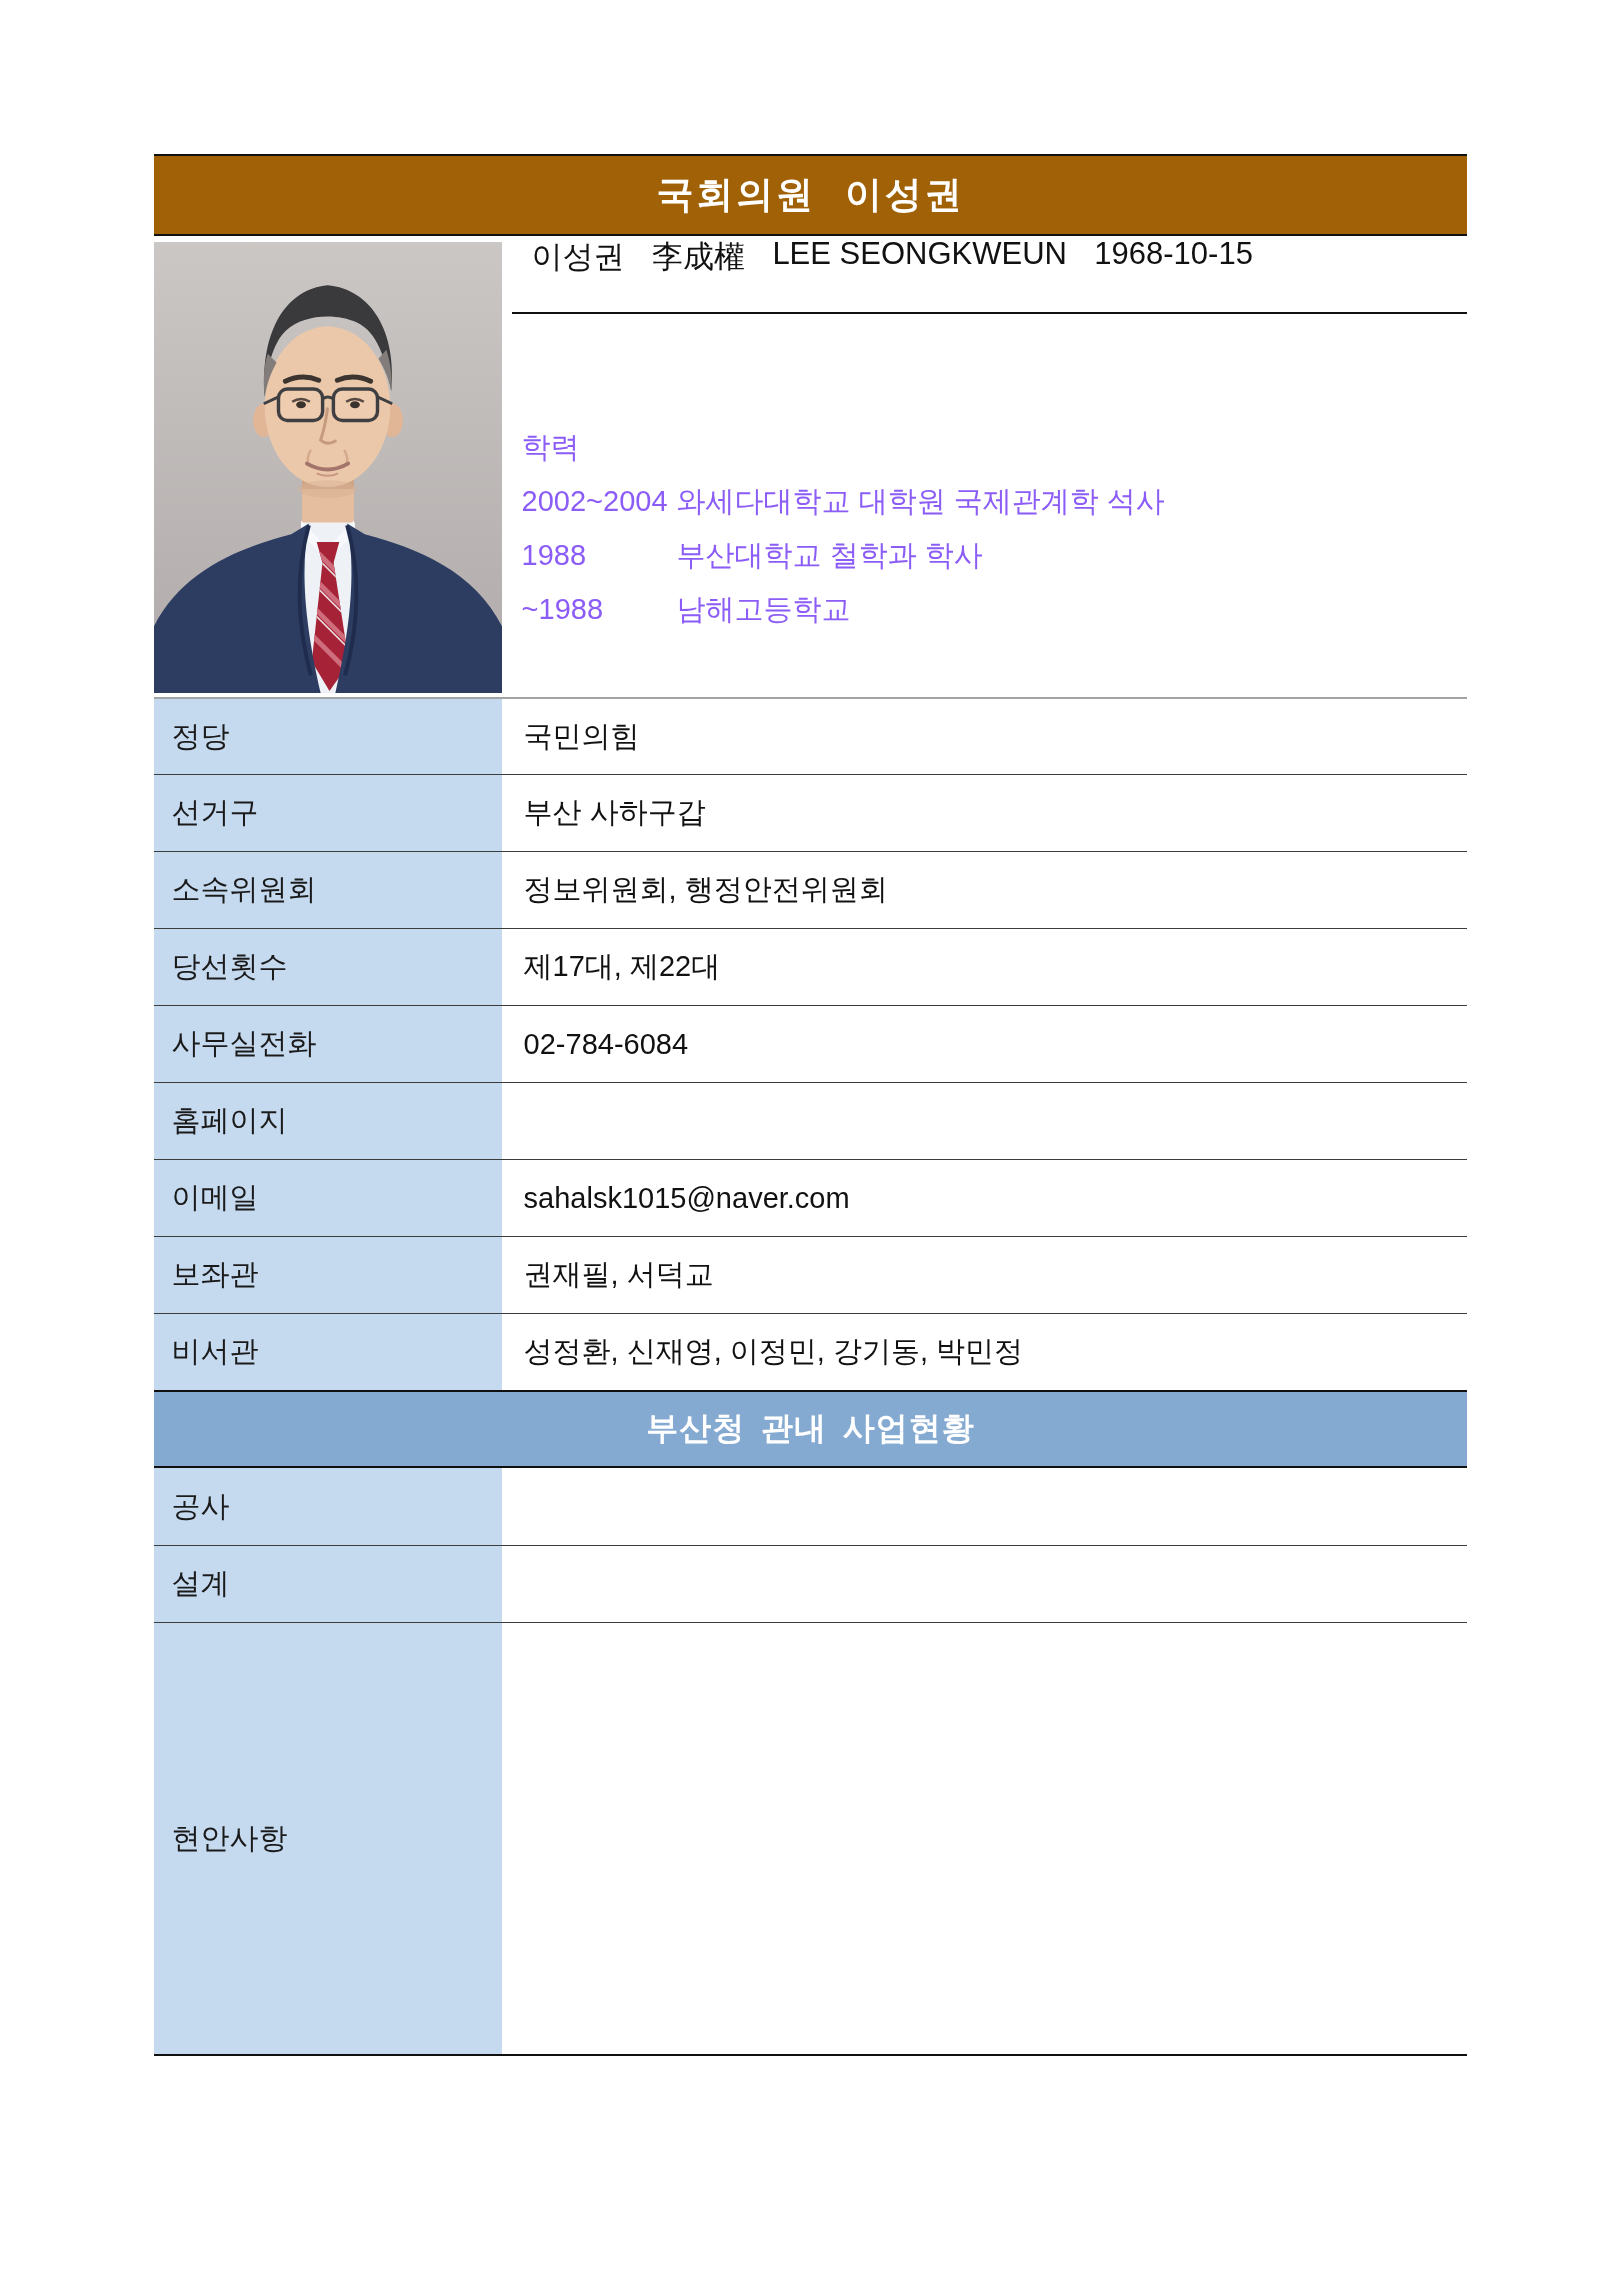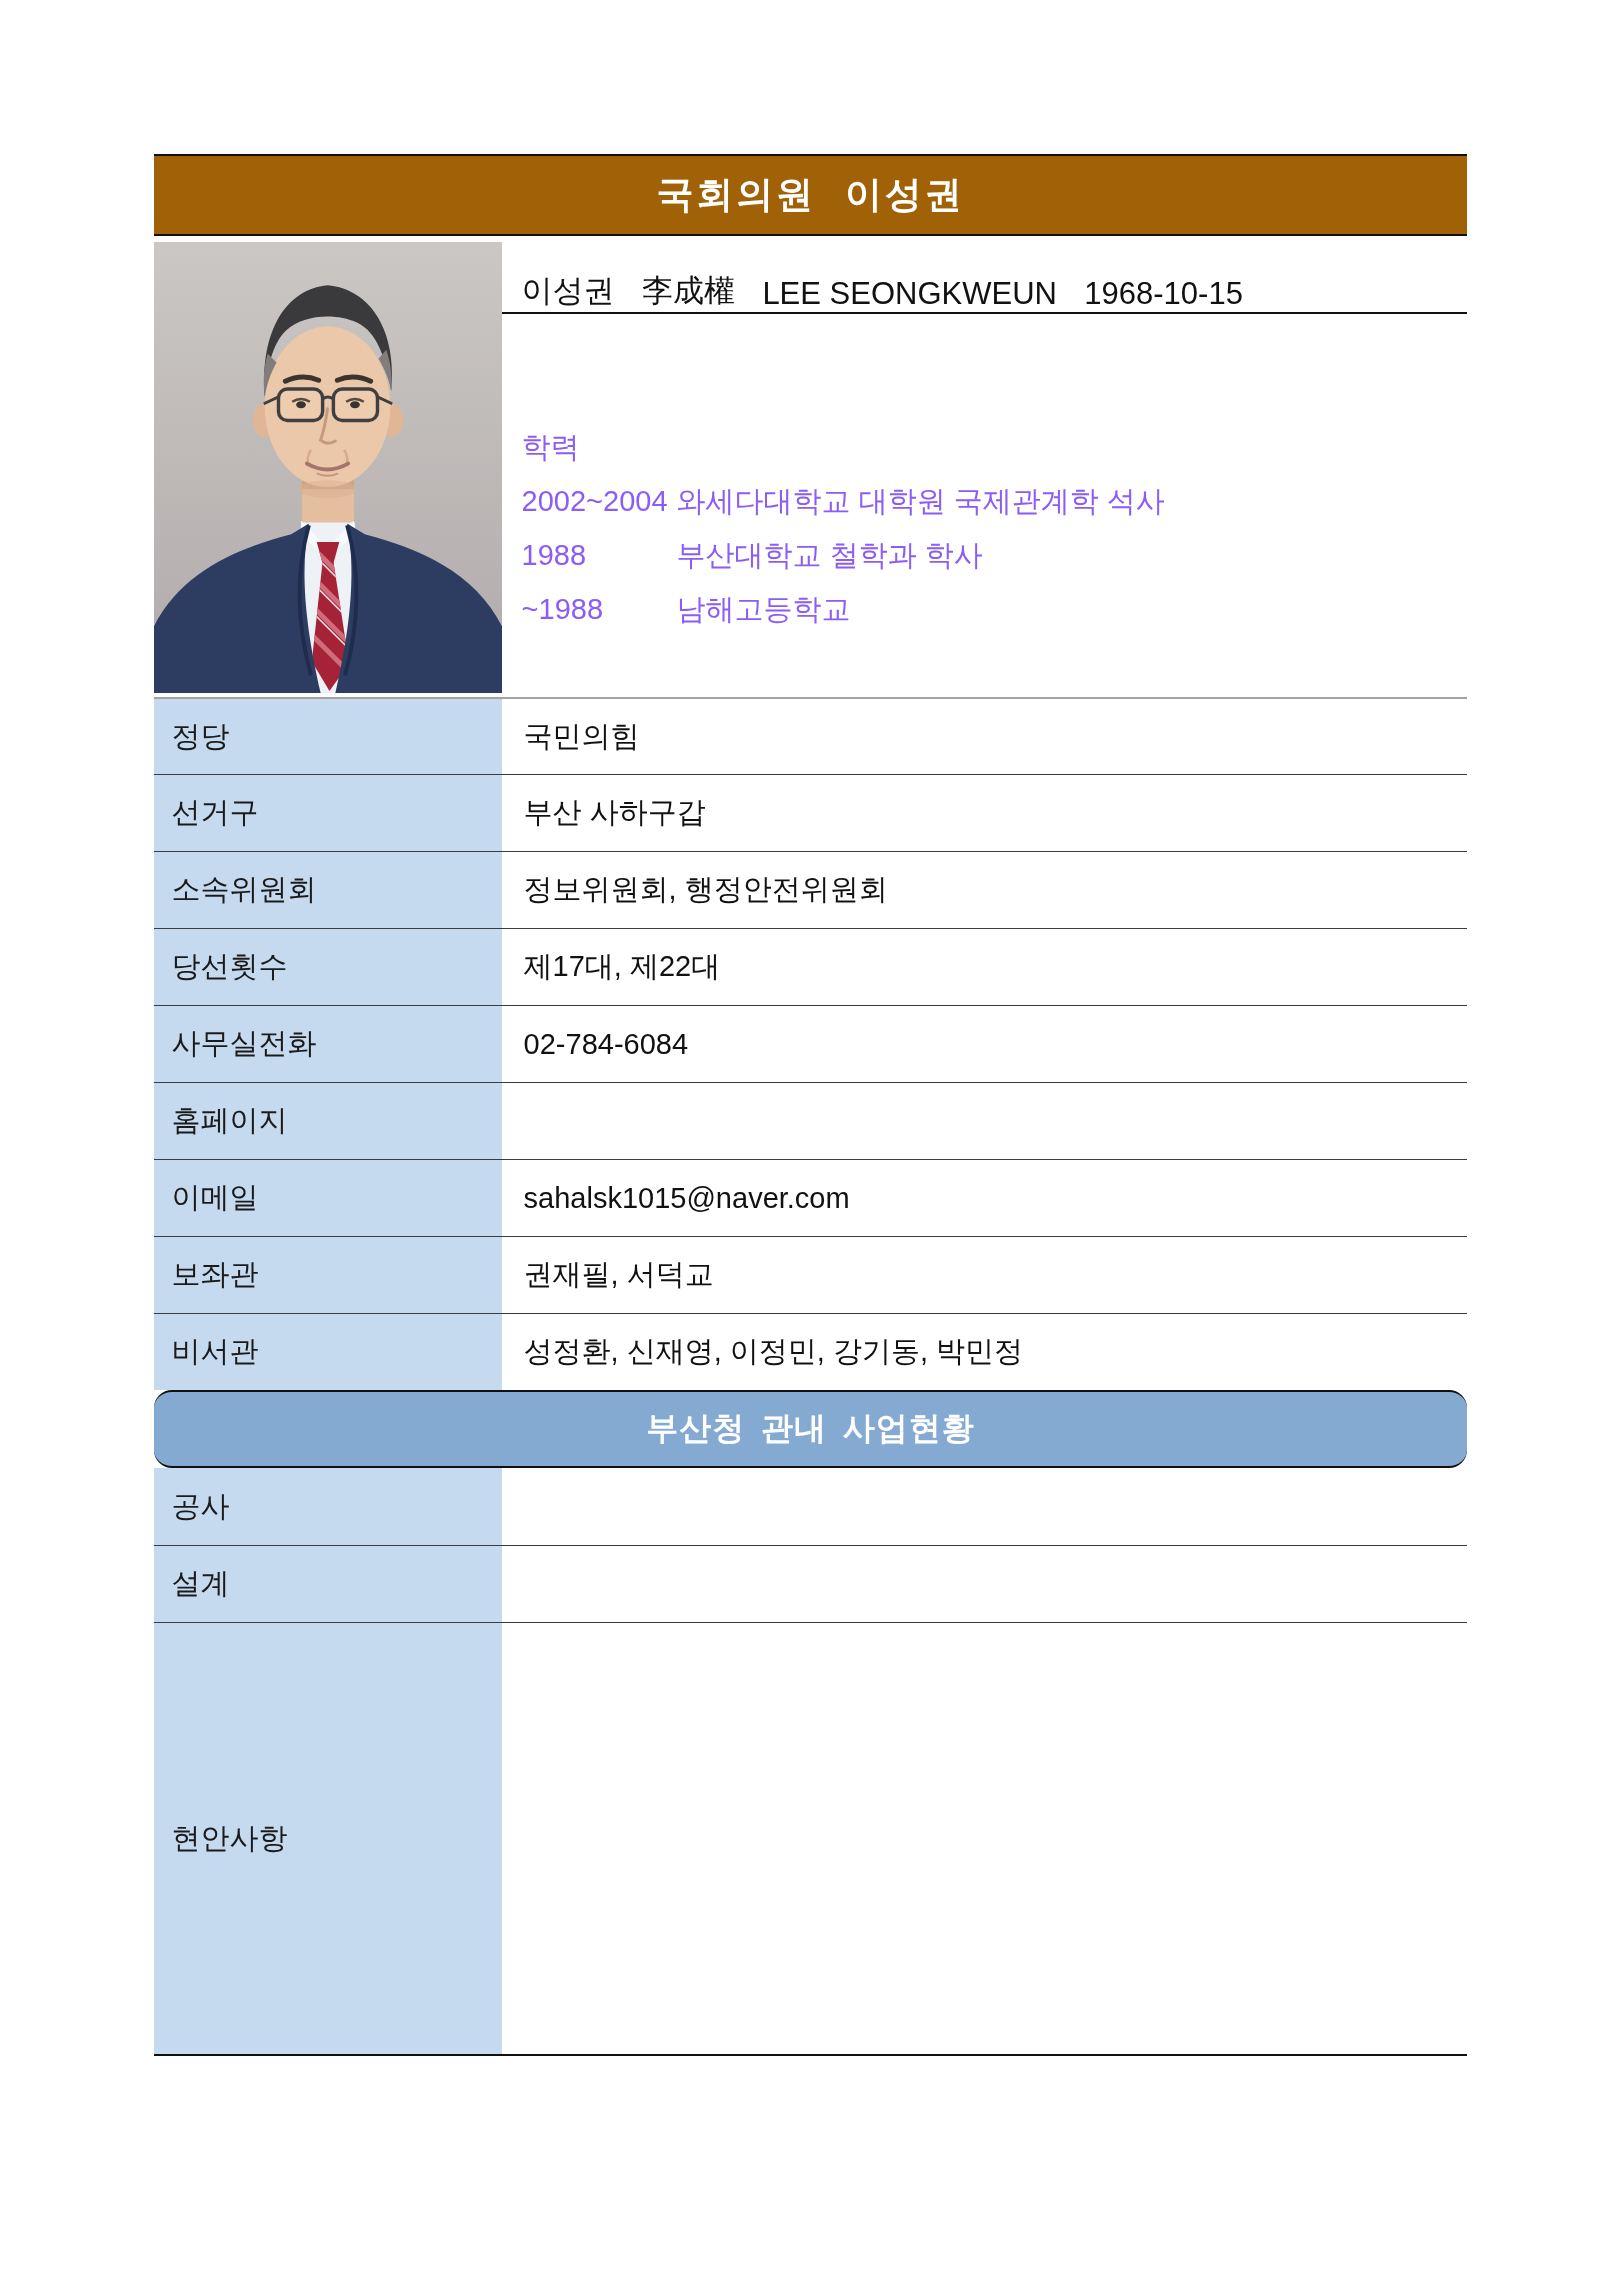--- a/index.html
+++ b/index.html
@@ -29,22 +29,22 @@
     letter-spacing:2.9px;word-spacing:15.7px;
   }
 
   
   .bio-row{display:flex;height:461px;}
   .photo-cell{width:348px;flex:none;padding:5.9px 0 3.9px 0;}
   .photo-cell svg{display:block;}
   .bio-info{flex:1;display:flex;flex-direction:column;}
   .name-row{
     height:78px;border-bottom:2px solid #101010;
-    display:flex;align-items:flex-end;gap:27.4px;
-    padding-left:19.6px;font-size:31px;color:#111;
+    display:flex;align-items:flex-start;gap:27.4px;
+    padding-left:19.6px;font-size:31px;color:#111;margin-left:10px;
   }
   .education{margin-top:106px;padding-left:19.6px;font-size:29px;line-height:54px;color:#8b5cf6;}
   .edu-item{display:flex;}
   .edu-period{min-width:155px;flex:none;}
 
   
   .info-row{display:flex;height:77px;border-top:1px solid #3c3c3c;}
   .info-row.strong-top{border-top:2px solid #a3a3a3;}
   .info-row.no-top{border-top:none;}
   .label-cell{
@@ -54,21 +54,21 @@
   }
   .value-cell{
     flex:1;display:flex;align-items:center;padding-left:21.6px;
     font-size:29px;color:#111;
   }
 
   
   .section-header-bar{
     height:78px;background:#84aad2;
     border-top:2px solid #101010;border-bottom:2px solid #101010;
-    display:flex;align-items:center;justify-content:center;border-radius:18px;
+    display:flex;align-items:center;justify-content:center;
   }
   .section-header-bar .section-header-text{
     color:#ffffff;font-size:32px;font-weight:bold;letter-spacing:1px;word-spacing:5.9px;
   }
 
   .issue-row{height:434px;}
   .table-bottom{border-bottom:2px solid #101010;}
 </style>
 </head>
 <body>

